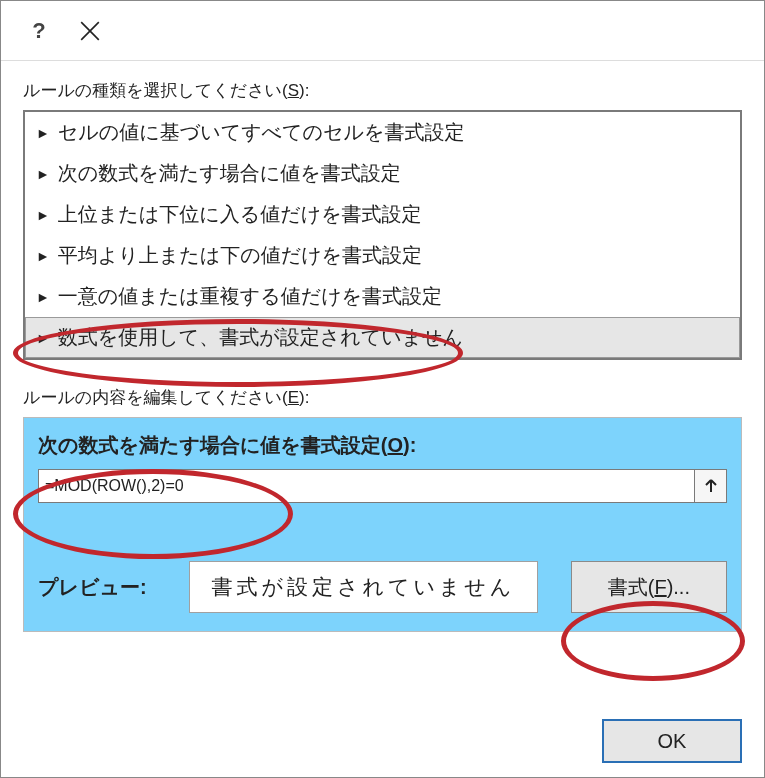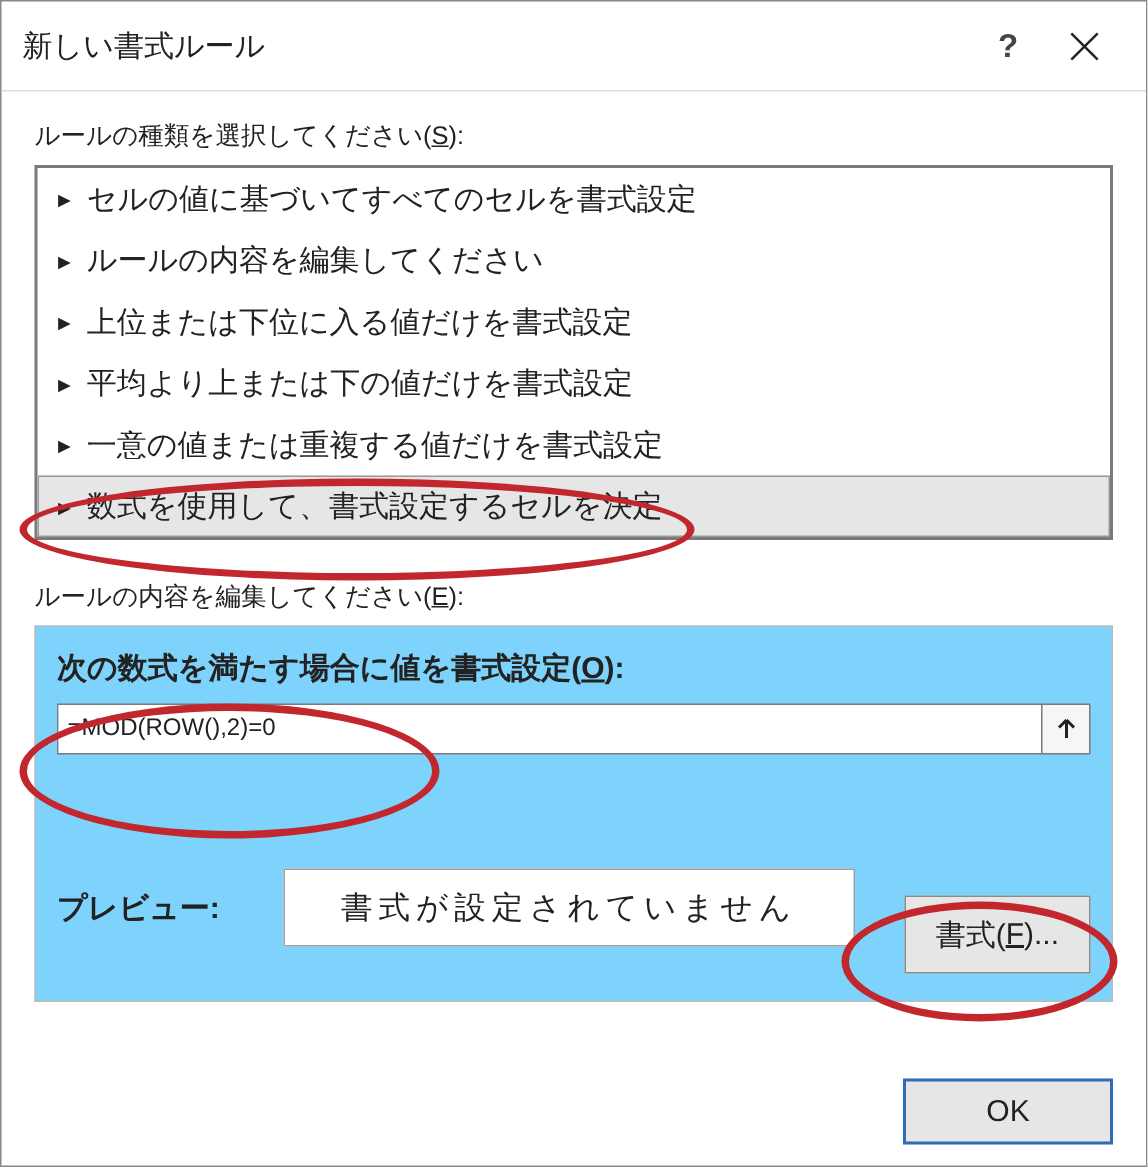--- a/index.html
+++ b/index.html
@@ -142,31 +142,30 @@
     display: flex;
     align-items: center;
     justify-content: center;
     font-size: 21px;
     letter-spacing: 4px;
     color: #222;
     background: #fff;
   }
   .format-button {
     height: 52px;
-    padding: 0 20px;
+    padding: 0 36px;
     border: 1px solid #8a8a8a;
     background: #e6e6e6;
     font-size: 20px;
     color: #222;
     display: flex;
     align-items: center;
     justify-content: center;
     cursor: pointer;
     position: relative;
-    margin-top: 36px;
   }
   .format-button u { text-decoration: underline; }
 
   .button-row {
     position: absolute;
     bottom: 14px;
     right: 22px;
     display: flex;
     gap: 30px;
   }
@@ -193,21 +192,20 @@
     border-radius: 50%;
     pointer-events: none;
   }
 </style>
 </head>
 <body>
 
 <div class="dialog">
 
   <div class="titlebar">
-    <div class="titlebar-title">新しい書式ルール</div>
     <div class="titlebar-help">?</div>
     <div class="titlebar-close">
       <svg viewBox="0 0 20 20">
         <line x1="2" y1="2" x2="18" y2="18"></line>
         <line x1="18" y1="2" x2="2" y2="18"></line>
       </svg>
     </div>
   </div>
 
   <div class="body-area">
@@ -216,37 +214,37 @@
       <span>ルールの種類を選択してください(</span><u>S</u><span>):</span>
     </div>
 
     <div class="rule-list">
       <div class="rule-item">
         <span class="rule-marker">►</span>
         <span>セルの値に基づいてすべてのセルを書式設定</span>
       </div>
       <div class="rule-item">
         <span class="rule-marker">►</span>
-        <span>ルールの内容を編集してください</span>
+        <span>次の数式を満たす場合に値を書式設定</span>
       </div>
       <div class="rule-item">
         <span class="rule-marker">►</span>
         <span>上位または下位に入る値だけを書式設定</span>
       </div>
       <div class="rule-item">
         <span class="rule-marker">►</span>
         <span>平均より上または下の値だけを書式設定</span>
       </div>
       <div class="rule-item">
         <span class="rule-marker">►</span>
         <span>一意の値または重複する値だけを書式設定</span>
       </div>
       <div class="rule-item selected" style="position:relative;">
         <span class="rule-marker">►</span>
-        <span>数式を使用して、書式設定するセルを決定</span>
+        <span>数式を使用して、書式が設定されていません</span>
       </div>
     </div>
 
     <div class="edit-group">
       <div class="section-label">
         <span>ルールの内容を編集してください(</span><u>E</u><span>):</span>
       </div>
 
       <div class="formula-panel">
         <div class="formula-heading">

